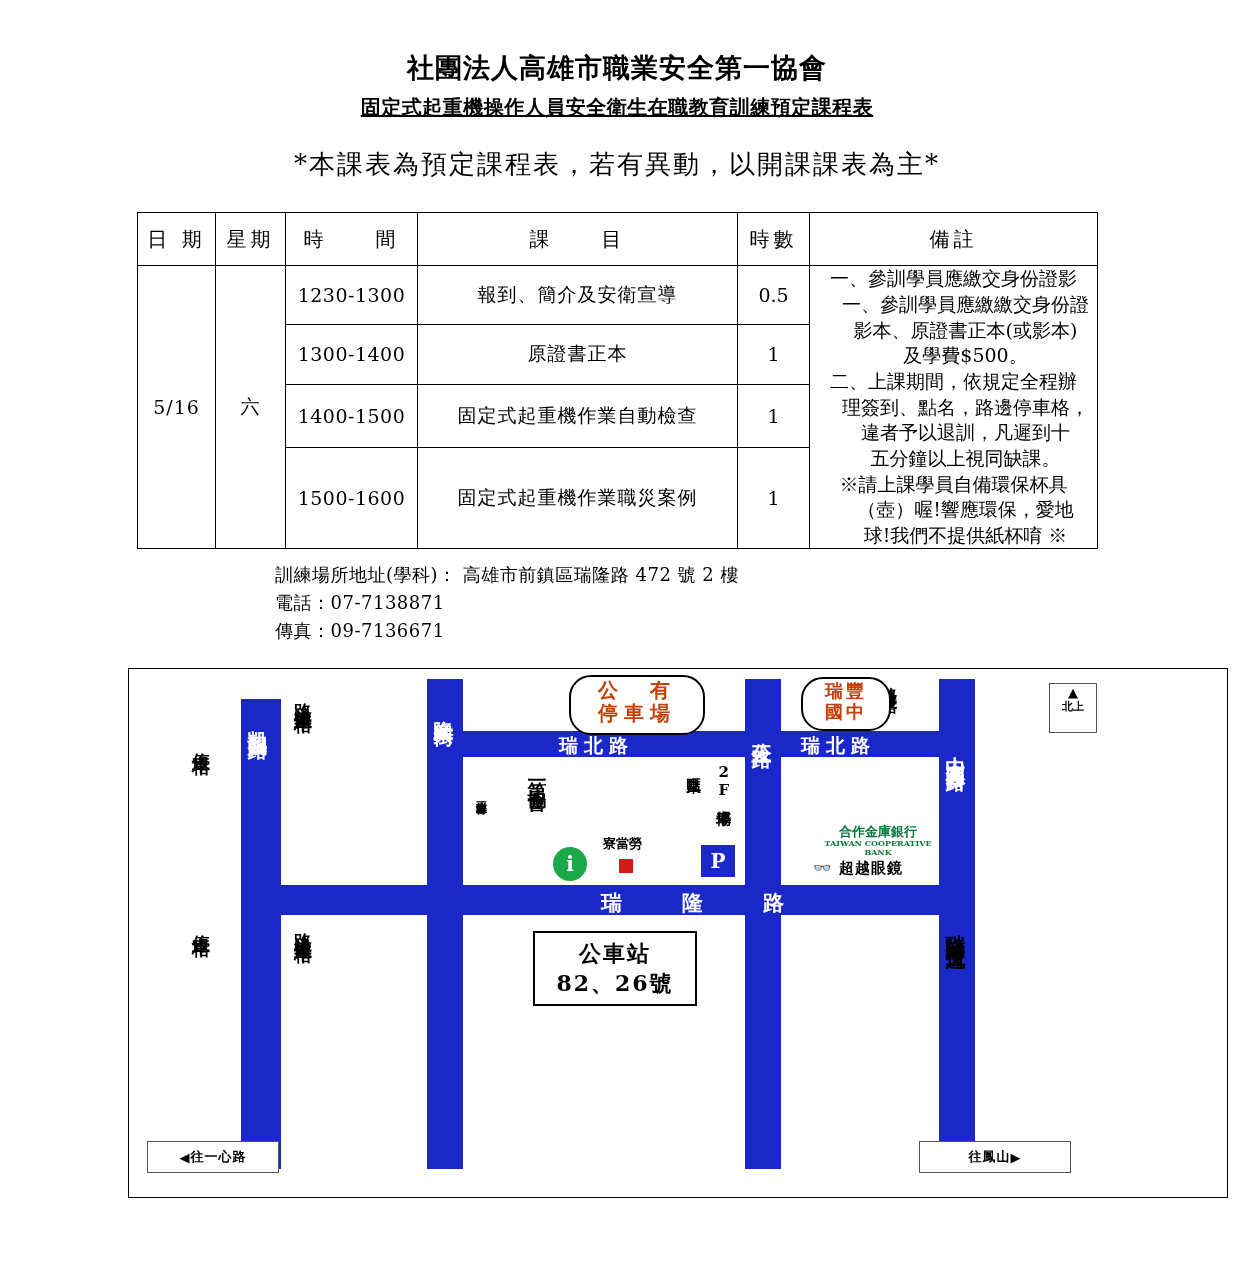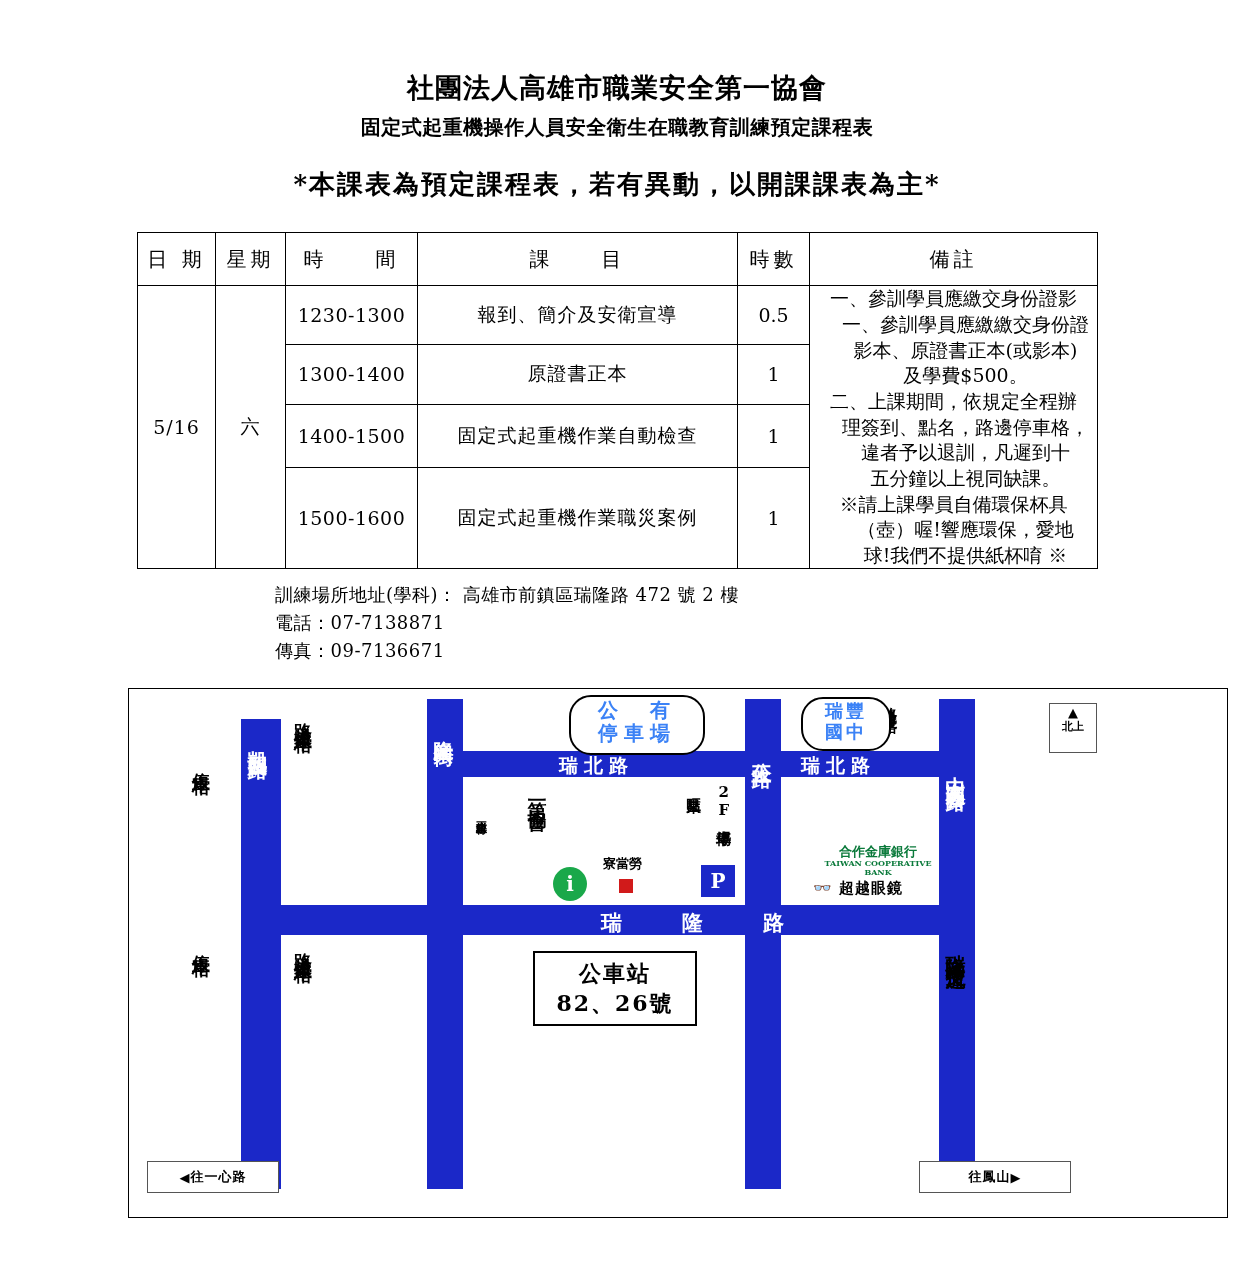--- a/index.html
+++ b/index.html
@@ -19,34 +19,35 @@
     position: relative;
     width: 1234px;
     height: 1264px;
   }
   
   .title-main {
     text-align: center;
     font-size: 27px;
     font-weight: bold;
     letter-spacing: 1px;
-    margin-top: 72px;
+    margin-top: 52px;
     line-height: 1.2;
   }
   .title-sub {
     text-align: center;
     font-size: 20px;
     font-weight: bold;
     letter-spacing: 0.5px;
     margin-top: 10px;
+    text-decoration: underline;
   }
   .notice {
     text-align: center;
     font-size: 26px;
-    font-weight: bold;
+    font-weight: normal;
     letter-spacing: 2px;
     margin-top: 26px;
   }
   
   .schedule-wrap {
     margin: 30px auto 0 auto;
     width: 960px;
   }
   table.schedule {
     border-collapse: collapse;
@@ -149,21 +150,21 @@
     color: #000;
     line-height: 1.1;
   }
   .boxlabel {
     position: absolute;
     border: 2px solid #000;
     border-radius: 22px;
     background: #fff;
     text-align: center;
     font-weight: bold;
-    color: #3b82f6;
+    color: #c2410c;
     line-height: 1.15;
     padding: 2px 6px;
   }
   .bus-box {
     position: absolute;
     border: 2px solid #000;
     background: #fff;
     text-align: center;
     font-weight: bold;
     font-size: 22px;

